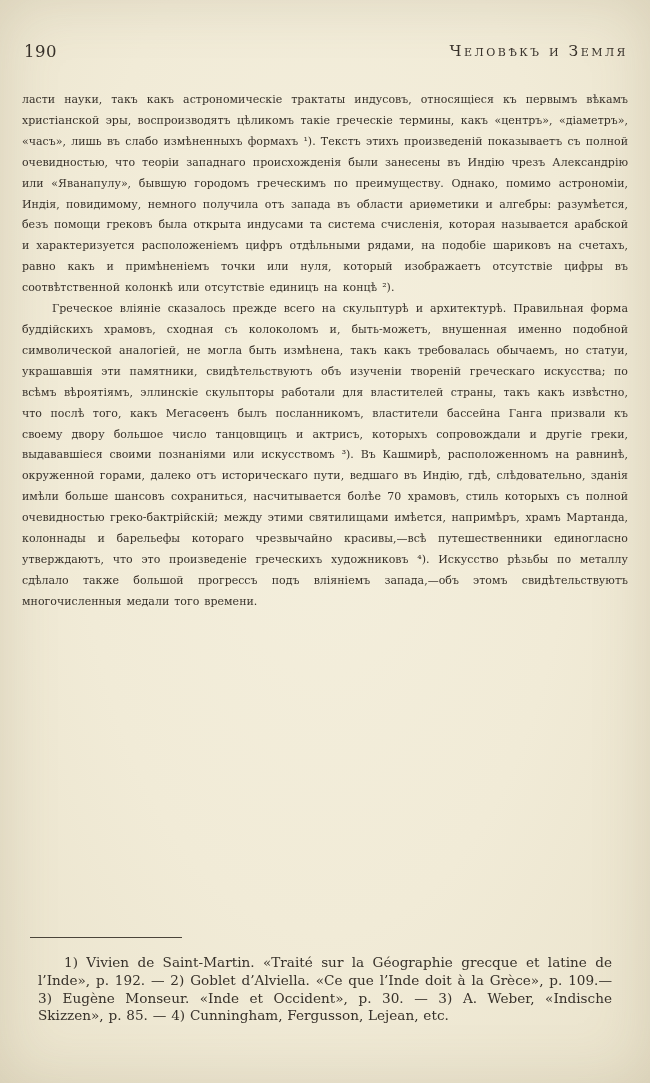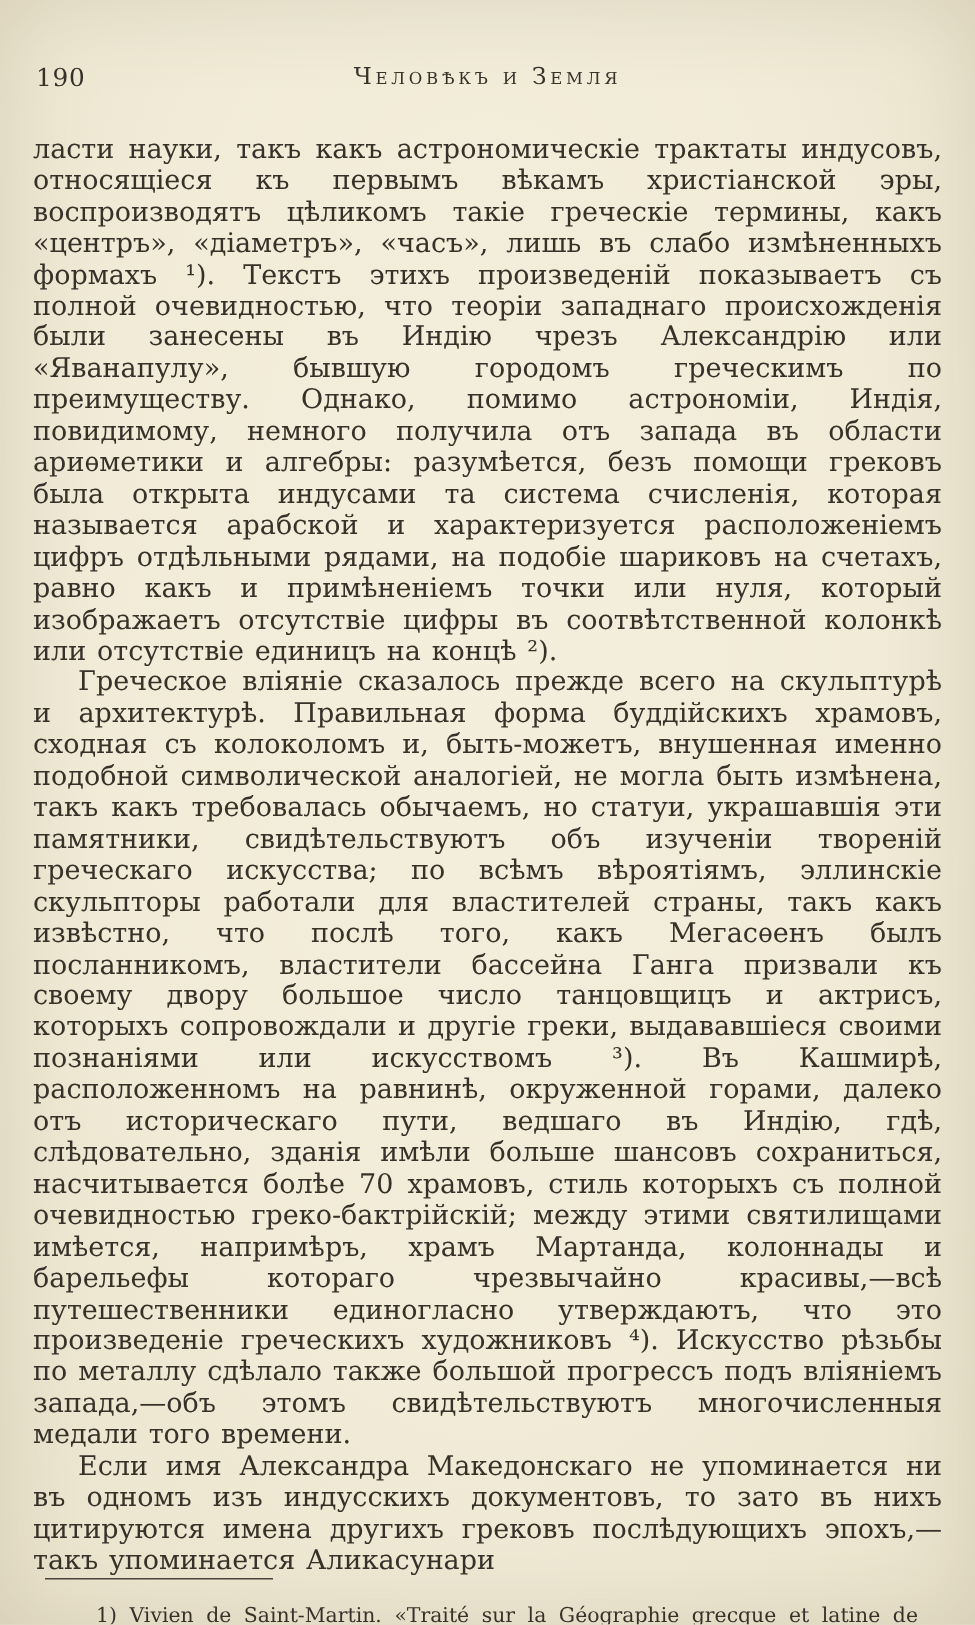--- a/index.html
+++ b/index.html
@@ -30,28 +30,28 @@
   }
   .page-number {
     position: absolute;
     left: 2px;
     top: 0;
     font-size: 16.5px;
     letter-spacing: 0.5px;
   }
   .running-title {
     display: block;
-    text-align: center;
+    text-align: right;
     font-size: 15.5px;
     font-variant: small-caps;
     letter-spacing: 2.5px;
   }
   .body-text {
     flex: 0 0 auto;
-    font-size: 18px;
+    font-size: 11px;
     line-height: 20.9px;
     text-align: justify;
     word-spacing: 1.5px;
   }
   .body-text p {
     margin: 0;
     text-indent: 30px;
   }
   .body-text p.continued {
     text-indent: 0;
@@ -82,21 +82,20 @@
 <div class="page">
 
   <header class="page-header">
     <span class="page-number">190</span>
     <span class="running-title">Человѣкъ и Земля</span>
   </header>
 
   <main class="body-text">
     <p class="continued">ласти науки, такъ какъ астрономическіе трактаты индусовъ, относящіеся къ первымъ вѣкамъ христіанской эры, воспроизводятъ цѣликомъ такіе греческіе термины, какъ «центръ», «діаметръ», «часъ», лишь въ слабо измѣненныхъ формахъ ¹). Текстъ этихъ произведеній показываетъ съ полной очевидностью, что теоріи западнаго происхожденія были занесены въ Индію чрезъ Александрію или «Яванапулу», бывшую городомъ греческимъ по преимуществу. Однако, помимо астрономіи, Индія, повидимому, немного получила отъ запада въ области ариѳметики и алгебры: разумѣется, безъ помощи грековъ была открыта индусами та система счисленія, которая называется арабской и характеризуется расположеніемъ цифръ отдѣльными рядами, на подобіе шариковъ на счетахъ, равно какъ и примѣненіемъ точки или нуля, который изображаетъ отсутствіе цифры въ соотвѣтственной колонкѣ или отсутствіе единицъ на концѣ ²).</p>
     <p>Греческое вліяніе сказалось прежде всего на скульптурѣ и архитектурѣ. Правильная форма буддійскихъ храмовъ, сходная съ колоколомъ и, быть-можетъ, внушенная именно подобной символической аналогіей, не могла быть измѣнена, такъ какъ требовалась обычаемъ, но статуи, украшавшія эти памятники, свидѣтельствуютъ объ изученіи твореній греческаго искусства; по всѣмъ вѣроятіямъ, эллинскіе скульпторы работали для властителей страны, такъ какъ извѣстно, что послѣ того, какъ Мегасѳенъ былъ посланникомъ, властители бассейна Ганга призвали къ своему двору большое число танцовщицъ и актрисъ, которыхъ сопровождали и другіе греки, выдававшіеся своими познаніями или искусствомъ ³). Въ Кашмирѣ, расположенномъ на равнинѣ, окруженной горами, далеко отъ историческаго пути, ведшаго въ Индію, гдѣ, слѣдовательно, зданія имѣли больше шансовъ сохраниться, насчитывается болѣе 70 храмовъ, стиль которыхъ съ полной очевидностью греко-бактрійскій; между этими святилищами имѣется, напримѣръ, храмъ Мартанда, колоннады и барельефы котораго чрезвычайно красивы,—всѣ путешественники единогласно утверждаютъ, что это произведеніе греческихъ художниковъ ⁴). Искусство рѣзьбы по металлу сдѣлало также большой прогрессъ подъ вліяніемъ запада,—объ этомъ свидѣтельствуютъ многочисленныя медали того времени.</p>
-    <p>Если имя Александра Македонскаго не упоминается ни въ одномъ изъ индусскихъ документовъ, то зато въ нихъ цитируются имена другихъ грековъ послѣдующихъ эпохъ,—такъ упоминается Аликасунари</p>
   </main>
 
   <footer class="page-footer">
     <hr class="footnote-rule">
     <p>1) Vivien de Saint-Martin. «Traité sur la Géographie grecque et latine de l’Inde», p. 192. — 2) Goblet d’Alviella. «Ce que l’Inde doit à la Grèce», p. 109.— 3) Eugène Monseur. «Inde et Occident», p. 30. — 3) A. Weber, «Indische Skizzen», p. 85. — 4) Cunningham, Fergusson, Lejean, etc.</p>
   </footer>
 
 </div>
 
 </body></html>

